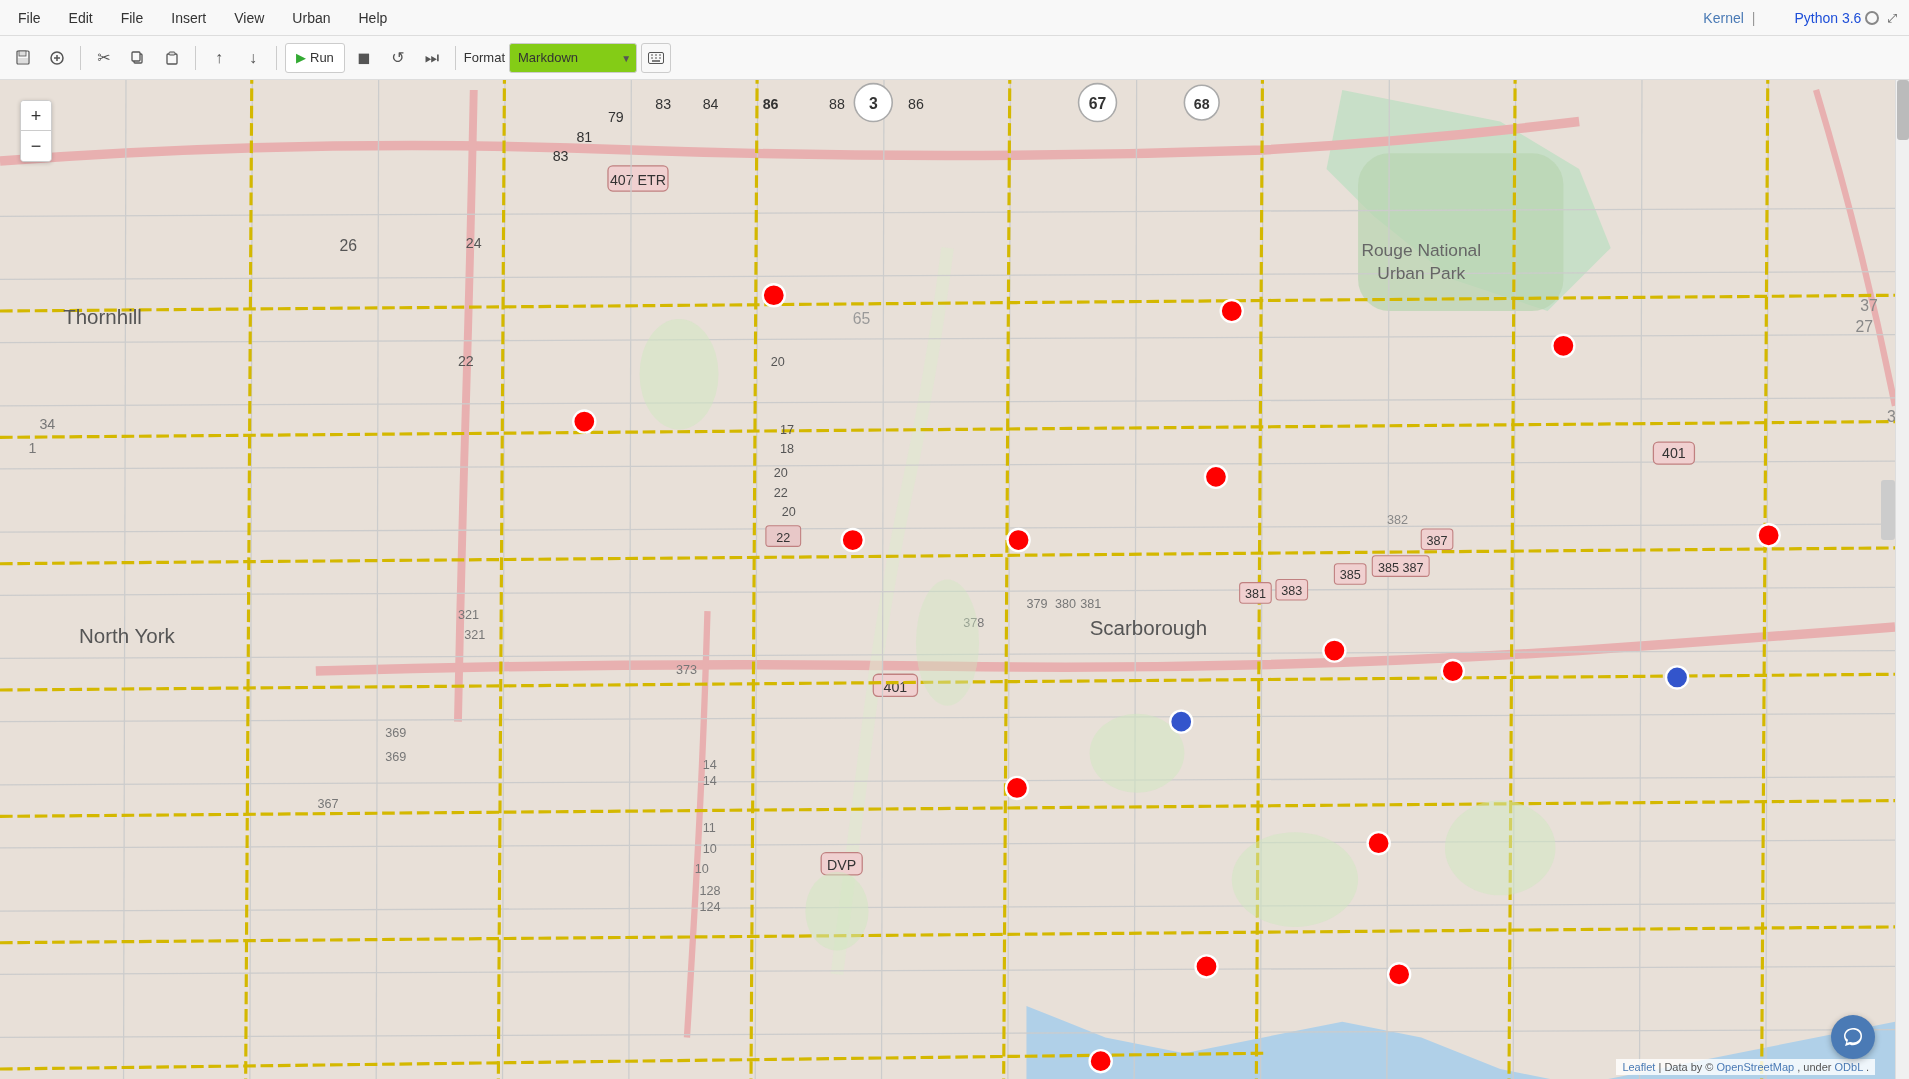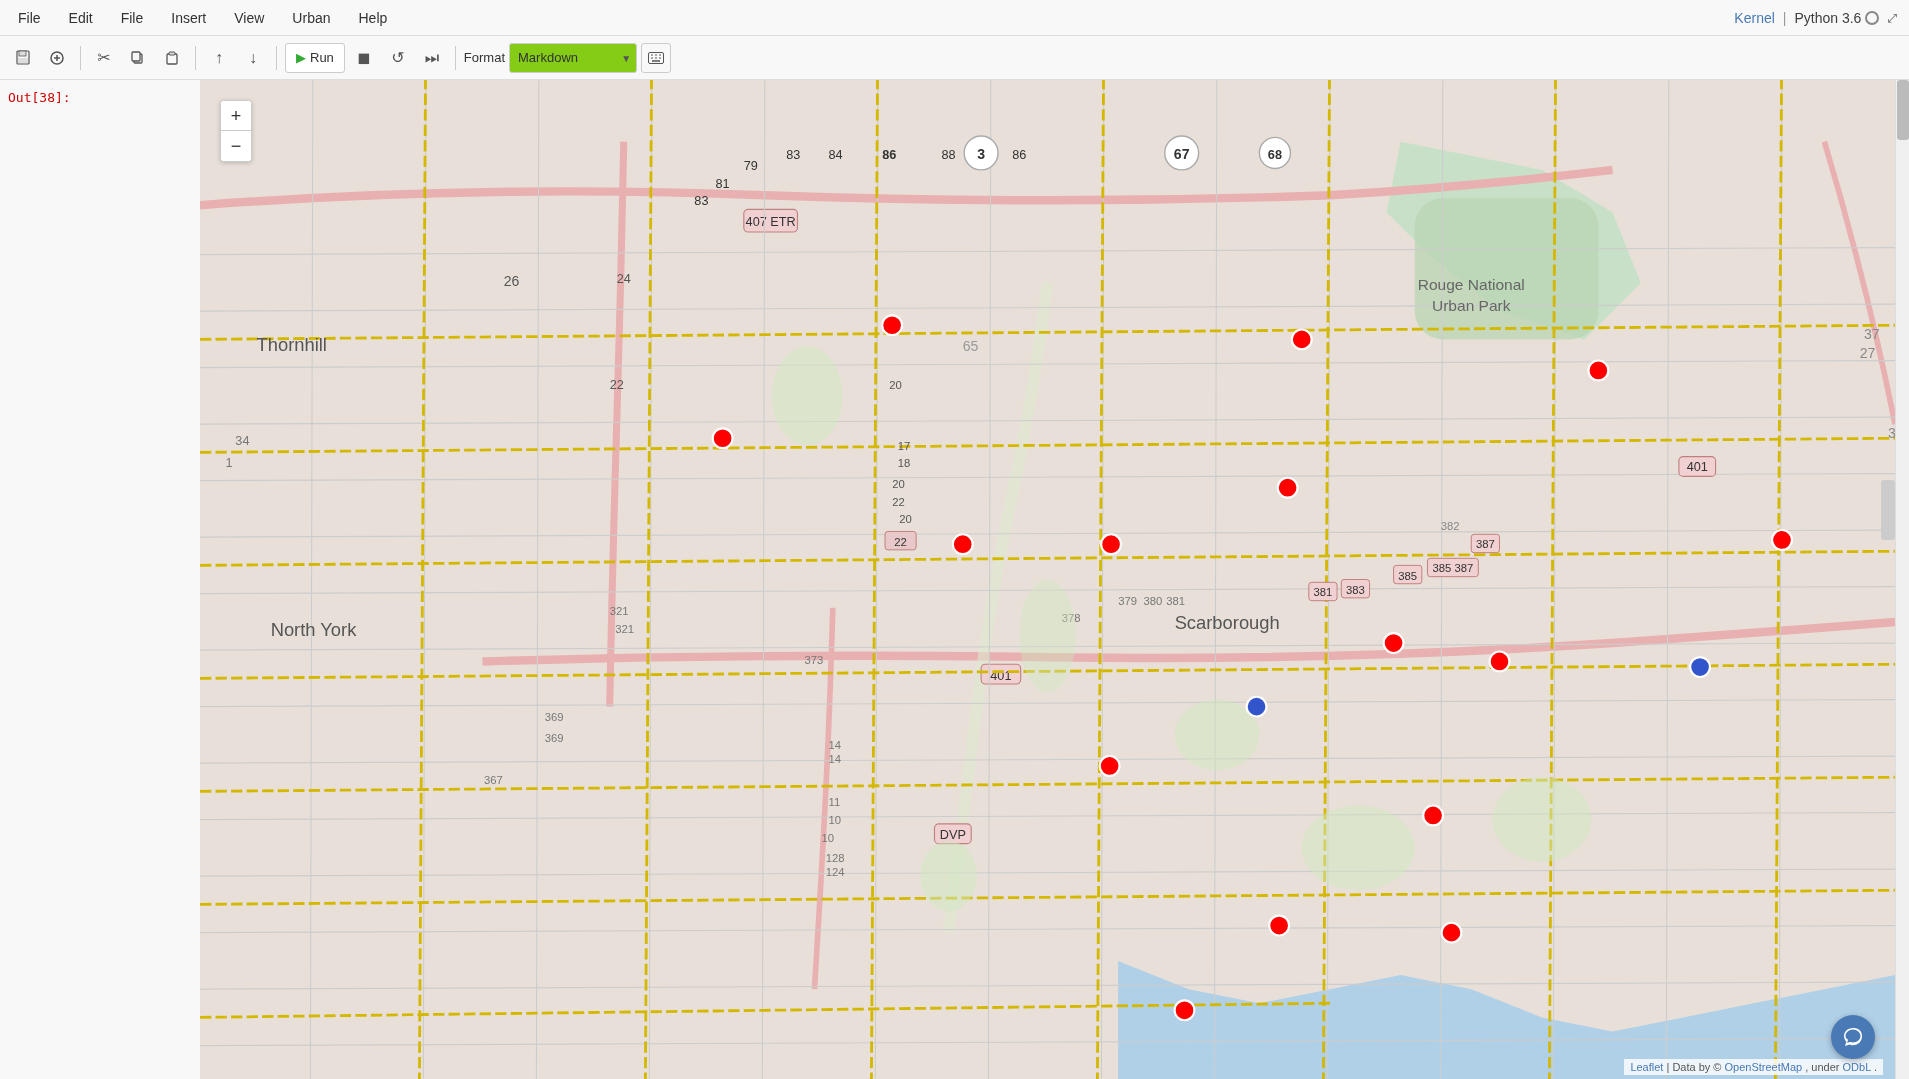--- a/index.html
+++ b/index.html
@@ -24,21 +24,21 @@
 
     
     #top-right {
       margin-left: auto;
       display: flex;
       align-items: center;
       gap: 8px;
       font-size: 14px;
       color: #4a7ab5;
     }
-    #top-right .python-info { color: #404040; display: flex; align-items: center; gap: 4px; }
+    #top-right .python-info { color: #1d4ed8; display: flex; align-items: center; gap: 4px; margin-left: 31px; }
     #circle-icon {
       width: 14px; height: 14px; border-radius: 50%;
       border: 2px solid #888; display: inline-block;
     }
     #expand-icon { color: #555; font-size: 12px; cursor: pointer; }
 
     
     #toolbar {
       background: #f8f8f8;
       border-bottom: 1px solid #ddd;
@@ -165,21 +165,21 @@
       border: none;
       border-bottom: 1px solid #ccc;
       line-height: 1;
     }
     .zoom-btn:last-child { border-bottom: none; }
 
     
     #map-attribution {
       position: absolute;
       bottom: 4px;
-      right: 12px;
+      right: 20px;
       background: rgba(255,255,255,0.8);
       padding: 2px 6px;
       font-size: 11px;
       color: #555;
     }
     #map-attribution a { color: #4a7ab5; text-decoration: none; }
 
     
     #chat-btn {
       position: absolute;
@@ -312,23 +312,20 @@
         <line x1="3" y1="6" x2="5" y2="6" stroke-width="1.2"></line>
         <line x1="7" y1="6" x2="9" y2="6" stroke-width="1.2"></line>
         <line x1="11" y1="6" x2="13" y2="6" stroke-width="1.2"></line>
         <line x1="4" y1="9" x2="12" y2="9" stroke-width="1.5"></line>
       </svg>
   </button>
 </div>
 
 <div id="content">
 
-  <div id="left-gutter">
-    <span id="cell-label">Out[38]:</span>
-  </div>
 
   <div id="map-container">
     
     <svg id="map-svg" viewBox="0 0 1200 820" preserveAspectRatio="xMidYMid slice">
 
       <rect width="1200" height="820" fill="#e8e0d8"></rect>
 
       <polygon points="650,680 700,700 750,710 800,700 850,690 900,700 950,720 1000,730 1050,720 1100,710 1150,700 1200,690 1200,820 0,820 0,820 650,820" fill="#b0d0e8"></polygon>
 
       <polygon points="850,100 950,120 1000,150 1020,200 980,240 920,220 870,180 840,150" fill="#c8dfc8"></polygon>

